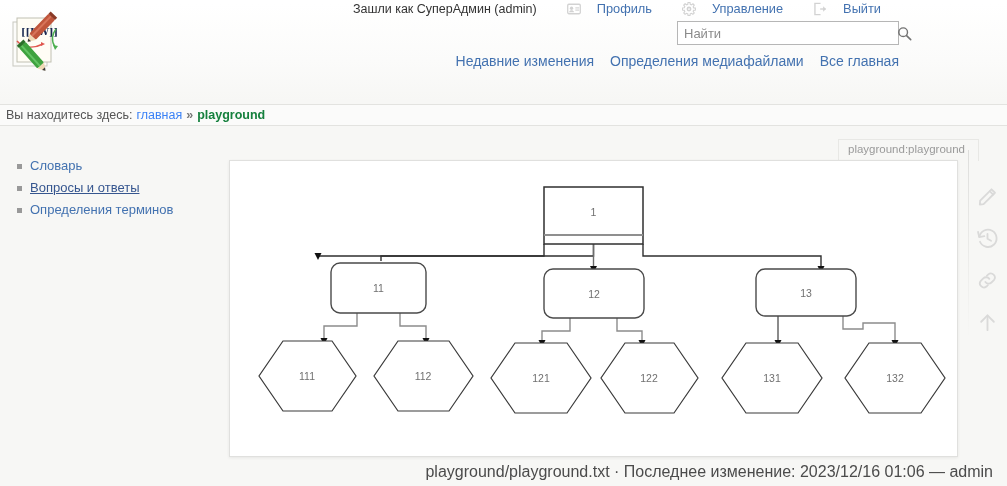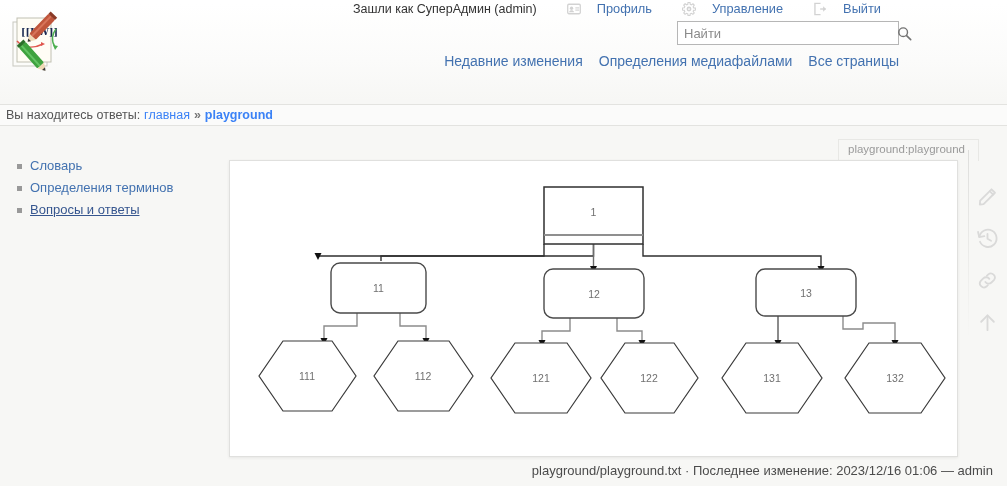--- a/index.html
+++ b/index.html
@@ -125,21 +125,21 @@
     display: flex;
     align-items: center;
     padding-left: 6px;
     font-size: 12.5px;
     color: #555;
     gap: 4px;
   }
   .breadcrumb .bc-label { color: #555; }
   .breadcrumb a { color: #3b82f6; text-decoration: none; cursor: pointer; }
   .breadcrumb .sep { color: #777; font-weight: bold; }
-  .breadcrumb .current { color: #3b82f6; font-weight: bold; }
+  .breadcrumb .current { color: #15803d; font-weight: bold; }
 
   
   .sidebar {
     position: absolute;
     left: 0; top: 150px;
     width: 215px;
     padding-left: 6px;
   }
   .sidebar ul {
     list-style: none;
@@ -186,21 +186,21 @@
     border: 1px solid #e0e0de;
     box-shadow: 0 1px 3px rgba(0,0,0,.07);
     overflow: hidden;
   }
   .diagram-svg { display: block; }
 
   
   .page-footer {
     position: absolute;
     right: 14px; top: 463px;
-    font-size: 13px;
+    font-size: 16px;
     color: #4b4b4b;
     white-space: nowrap;
   }
 
   
   .tool-rail {
     position: absolute;
     right: 0; top: 150px;
     width: 40px;
     display: flex;
@@ -309,41 +309,41 @@
               <circle cx="6.6" cy="6.6" r="4.6" fill="none" stroke="#555" stroke-width="1.5"></circle>
               <path d="M10.2 10.2 14.6 14.6" stroke="#555" stroke-width="1.7" fill="none" stroke-linecap="round"></path>
             </svg>
         </span>
       </button>
     </div>
 
     <div class="nav-links">
       <a>Недавние изменения</a>
       <a>Определения медиафайлами</a>
-      <a>Все страницы</a>
+      <a>Все главная</a>
     </div>
   </div>
 
   <div class="breadcrumb">
-    <span class="bc-label">Вы находитесь ответы:</span>
+    <span class="bc-label">Вы находитесь здесь:</span>
     <a>главная</a>
     <span class="sep">»</span>
     <span class="current">playground</span>
   </div>
 
   <div class="sidebar">
     <ul>
       <li>
         <a>Словарь</a>
       </li>
       <li>
-        <a>Определения терминов</a>
+        <a class="current">Вопросы и ответы</a>
       </li>
       <li>
-        <a class="current">Вопросы и ответы</a>
+        <a>Определения терминов</a>
       </li>
     </ul>
   </div>
 
   <div class="tab-label">playground:playground</div>
 
   <div class="diagram-panel">
     <svg class="diagram-svg" width="727" height="295" viewBox="0 0 727 295">
 
       <g fill="none" stroke="#5a5a5a" stroke-width="1.4">

